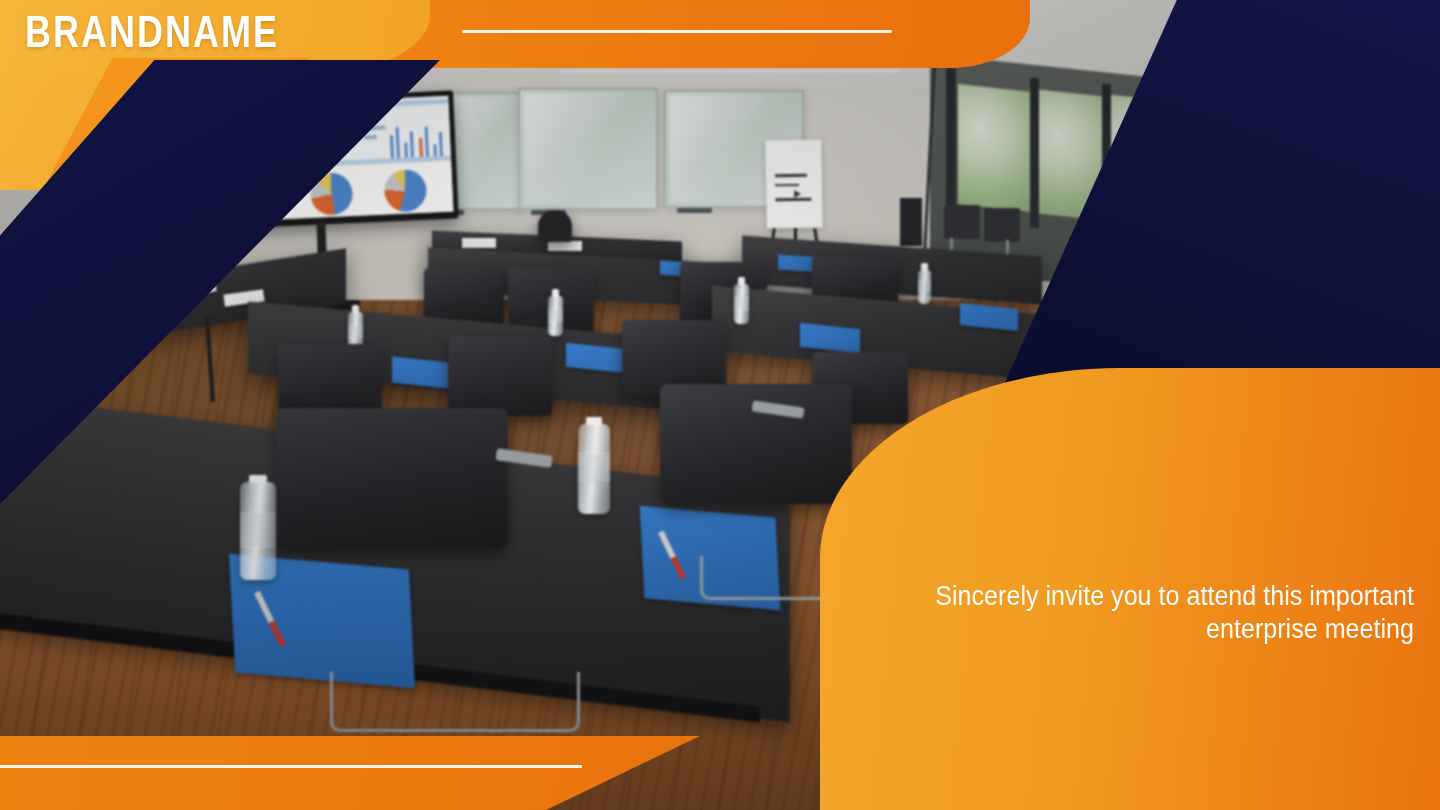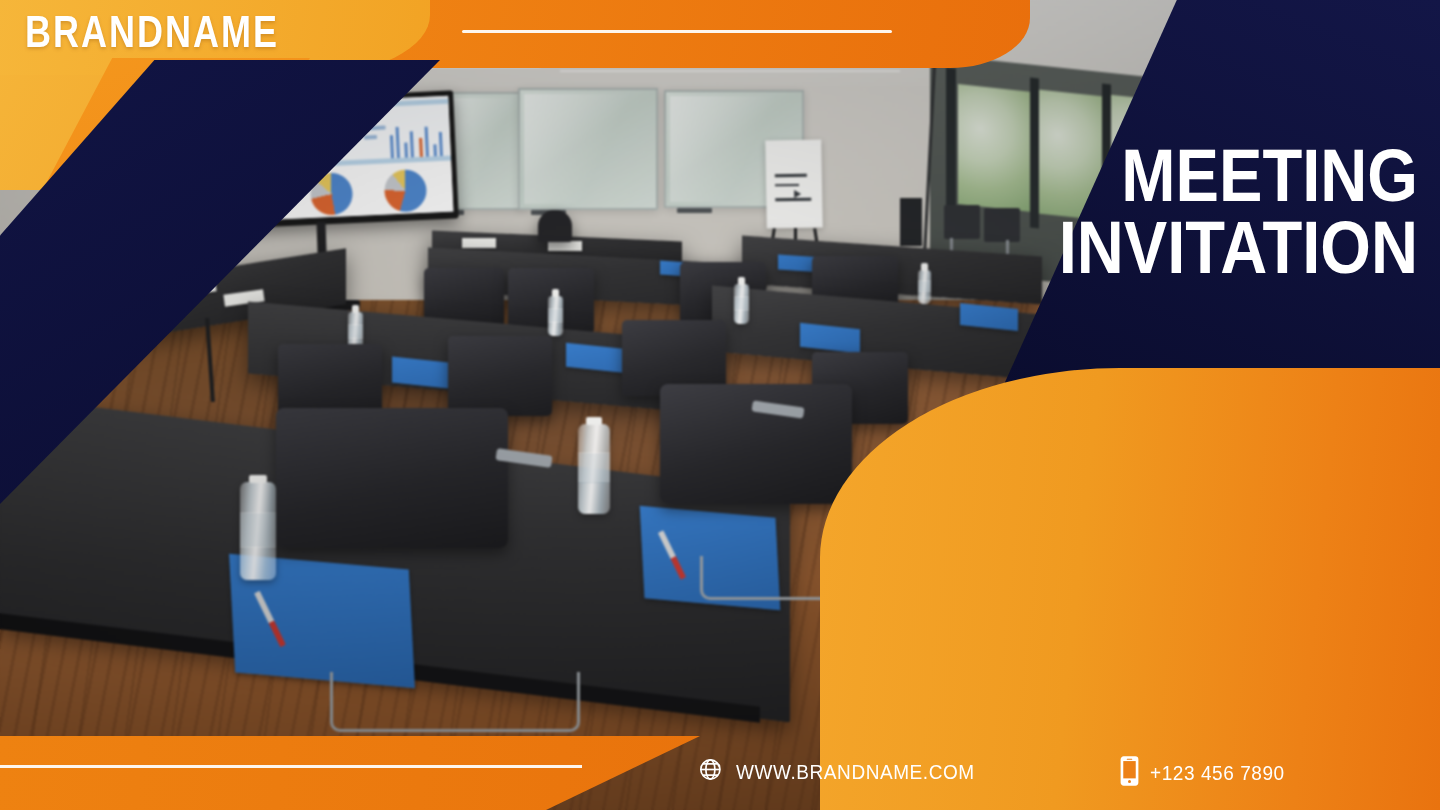--- a/index.html
+++ b/index.html
@@ -308,50 +308,26 @@
   <div class="ovl navy-left"></div>
 
   <div class="ovl navy-right"></div>
   <div class="ovl orange-panel"></div>
 
   <div class="ovl orange-footer"></div>
   <div class="ovl footline"></div>
 
   <div class="brandname">BRANDNAME</div>
 
-  <div class="title">
-    <span>MEETING</span>
-    <span>INVITATION</span>
+
+
+  <div class="sub">
+    <span>Sincerely invite you to attend this important</span>
+    <span>enterprise meeting</span>
   </div>
 
-
-
   <div class="contacts">
 
-    <div class="contact c-web">
-      <span class="ico">
-        <svg width="27" height="27" viewBox="0 0 24 24" fill="none" stroke="#fff" stroke-width="1.5">
-          <circle cx="11" cy="12" r="8.5"></circle>
-          <ellipse cx="11" cy="12" rx="4" ry="8.5"></ellipse>
-          <line x1="2.5" y1="12" x2="19.5" y2="12"></line>
-          <line x1="4" y1="7" x2="18" y2="7"></line>
-          <line x1="4" y1="17" x2="18" y2="17"></line>
-          <circle cx="18.6" cy="8.4" r="1.1" fill="#fff" stroke="none"></circle>
-        </svg>
-      </span>
-      <span class="lbl">WWW.BRANDNAME.COM</span>
-    </div>
-
-    <div class="contact c-tel">
-      <span class="ico">
-        <svg width="19" height="30" viewBox="0 0 16 26" fill="none" stroke="#fff" stroke-width="1.4">
-          <rect x="1" y="1" width="14" height="24" rx="2" fill="#fff"></rect>
-          <rect x="2.6" y="4.4" width="10.8" height="15" fill="#ED8116" stroke="none"></rect>
-          <rect x="5.6" y="2.3" width="4.8" height="1" rx="0.5" fill="#ED8116" stroke="none"></rect>
-          <circle cx="8" cy="22" r="1.3" fill="#ED8116" stroke="none"></circle>
-        </svg>
-      </span>
-      <span class="lbl">+123 456 7890</span>
-    </div>
+
 
   </div>
 
 </div>
 
 </body></html>

